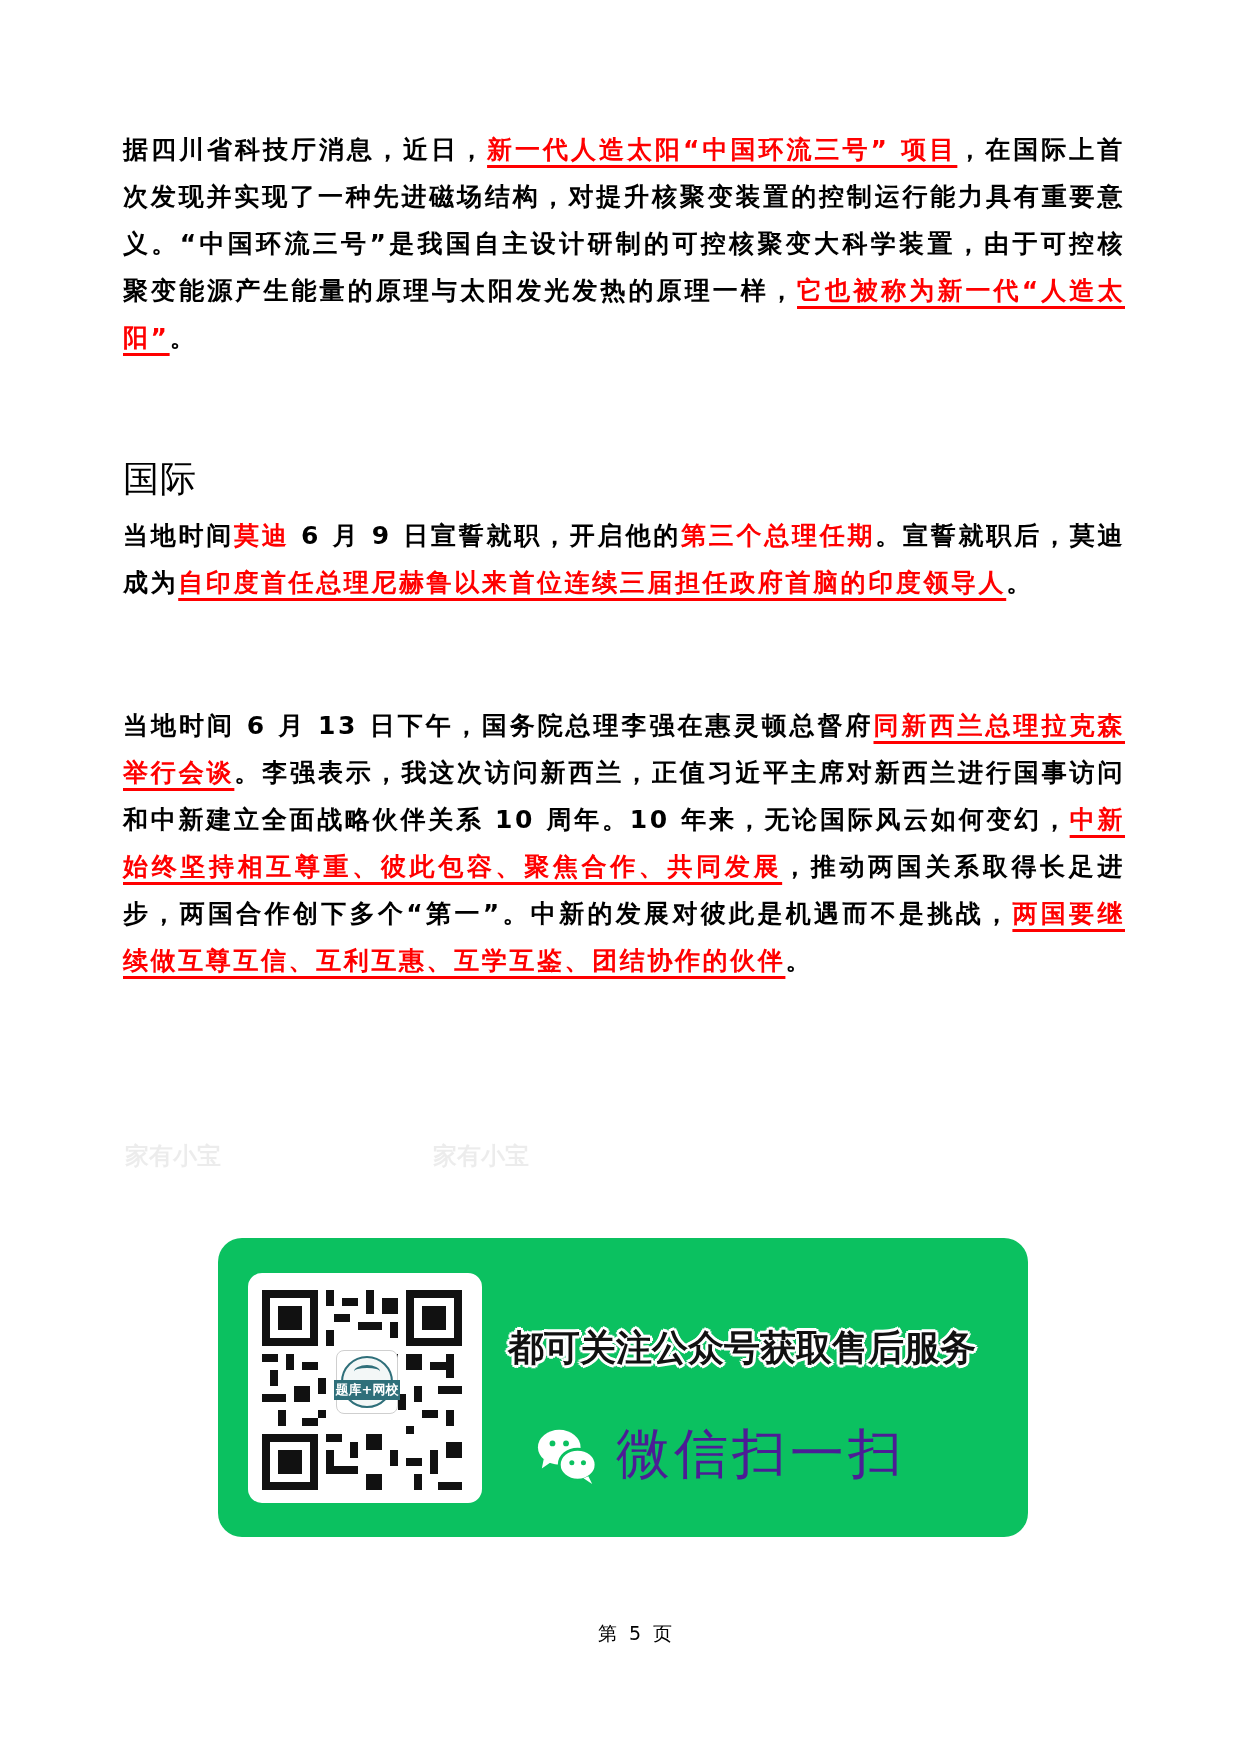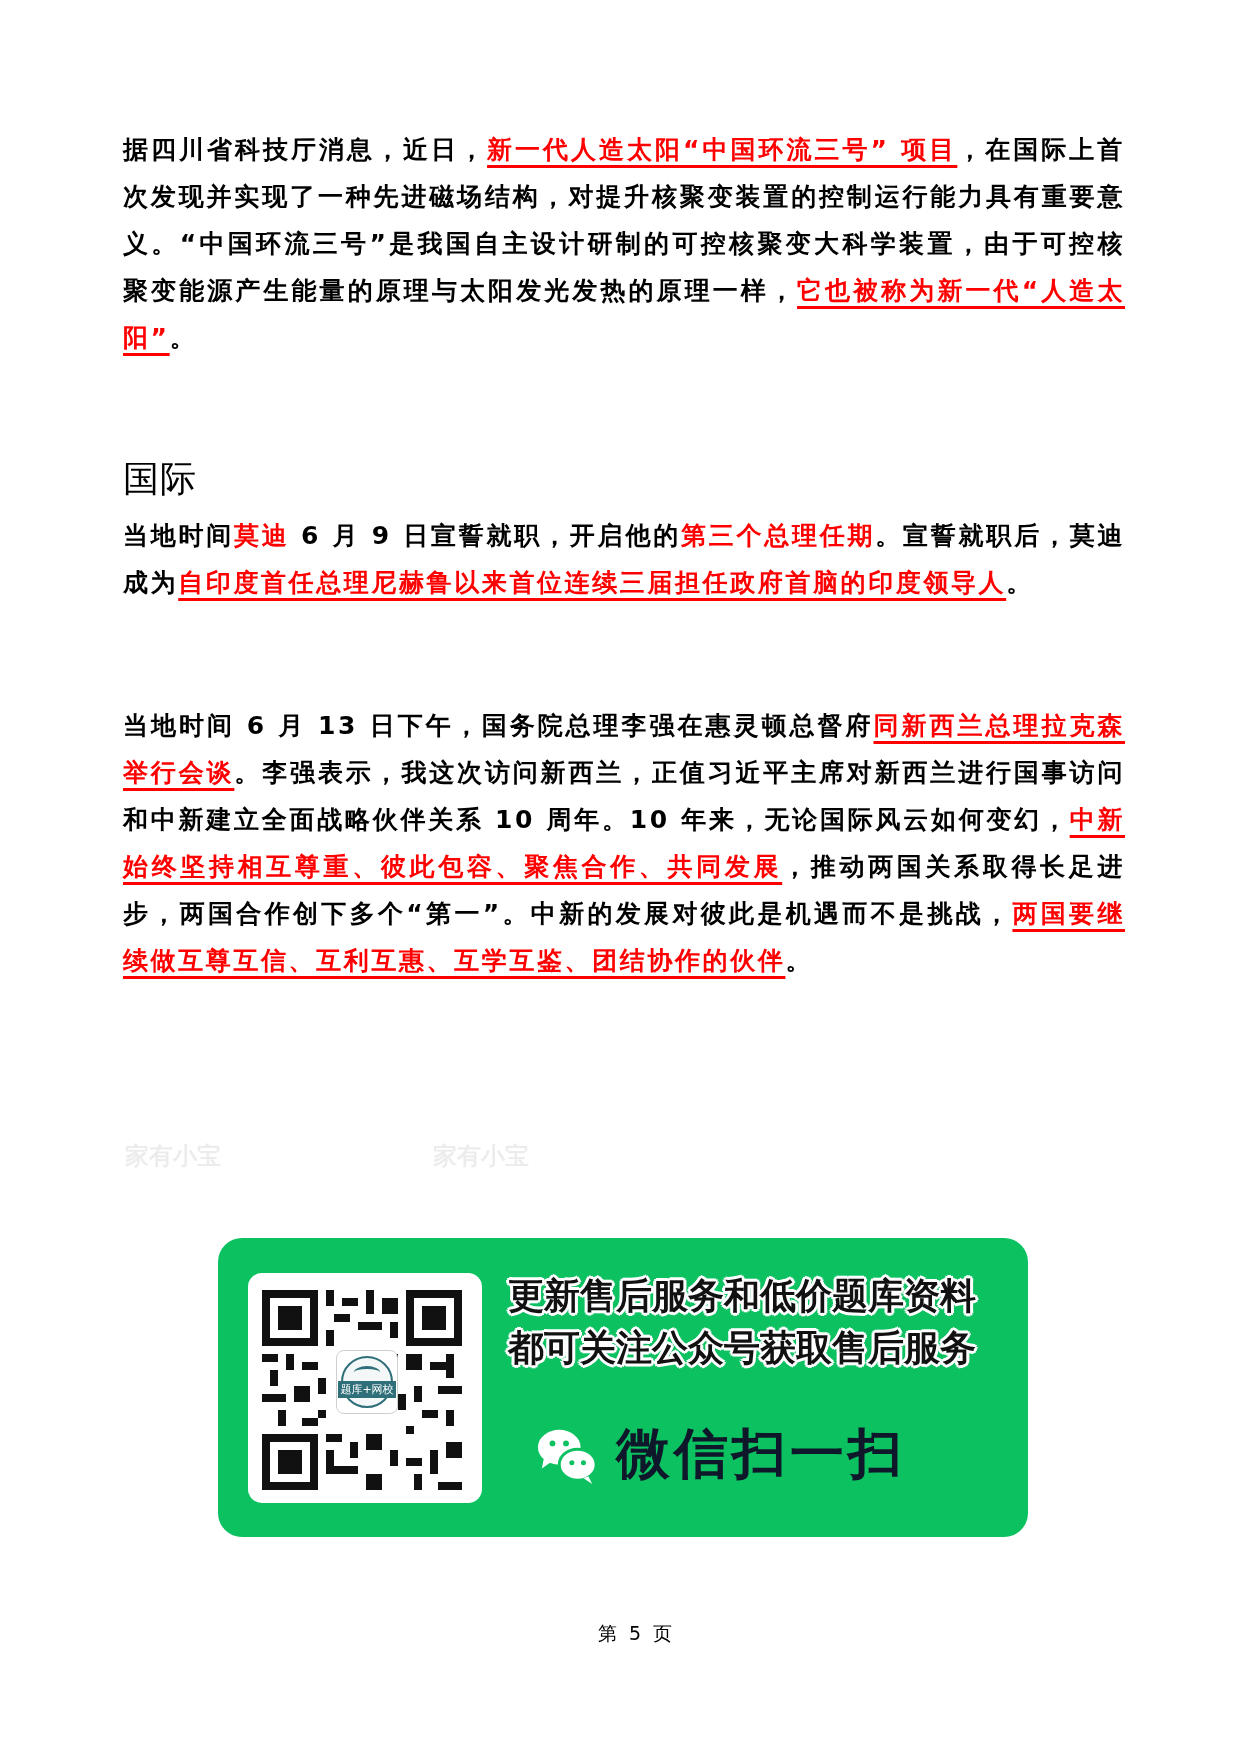--- a/index.html
+++ b/index.html
@@ -109,26 +109,26 @@
       background: #f3f7f7;
     }
     .qr-logo-book {
       width: 26px;
       height: 10px;
       border-top: 3px solid #2f6f7a;
       border-radius: 50% 50% 0 0;
       margin-bottom: 2px;
     }
     .qr-logo-text {
-      font-size: 11px;
+      font-size: 13px;
       color: #ffffff;
       background: #2f6f7a;
       padding: 1px 2px;
       white-space: nowrap;
-      font-weight: normal;
+      font-weight: bold;
     }
     .promo-line {
       position: absolute;
       left: 290px;
       font-size: 36px;
       font-weight: bold;
       color: #111111;
       letter-spacing: 0px;
       white-space: nowrap;
       text-shadow:
@@ -145,22 +145,22 @@
       align-items: center;
     }
     .wechat-icon {
       width: 62px;
       height: 62px;
       position: relative;
     }
     .scan-label {
       margin-left: 18px;
       font-size: 54px;
-      color: #0f172a;
-      font-weight: bold;
+      color: #4c1d95;
+      font-weight: normal;
       letter-spacing: 4px;
     }
     .footer {
       position: absolute;
       left: 0;
       top: 1621px;
       width: 1239px;
       text-align: center;
       font-size: 19px;
       letter-spacing: 3px;
@@ -243,21 +243,20 @@
         </g>
       </svg>
       <div class="qr-logo">
         <div class="qr-logo-inner">
           <div class="qr-logo-book"></div>
           <div class="qr-logo-text">题库+网校</div>
         </div>
       </div>
     </div>
 
-    <div class="promo-line l1">更新售后服务和低价题库资料</div>
     <div class="promo-line l2">都可关注公众号获取售后服务</div>
 
     <div class="wechat-row">
       <svg class="wechat-icon" viewBox="0 0 64 64">
         <ellipse cx="24" cy="24" rx="22" ry="18" fill="#ffffff"></ellipse>
         <path d="M8 36 L6 46 L16 39 Z" fill="#ffffff"></path>
         <circle cx="17" cy="20" r="3" fill="#0bc160"></circle>
         <circle cx="31" cy="20" r="3" fill="#0bc160"></circle>
         <ellipse cx="43" cy="42" rx="19" ry="16" stroke="#0bc160" stroke-width="3" fill="#ffffff"></ellipse>
         <path d="M54 54 L58 62 L49 56 Z" fill="#ffffff"></path>

